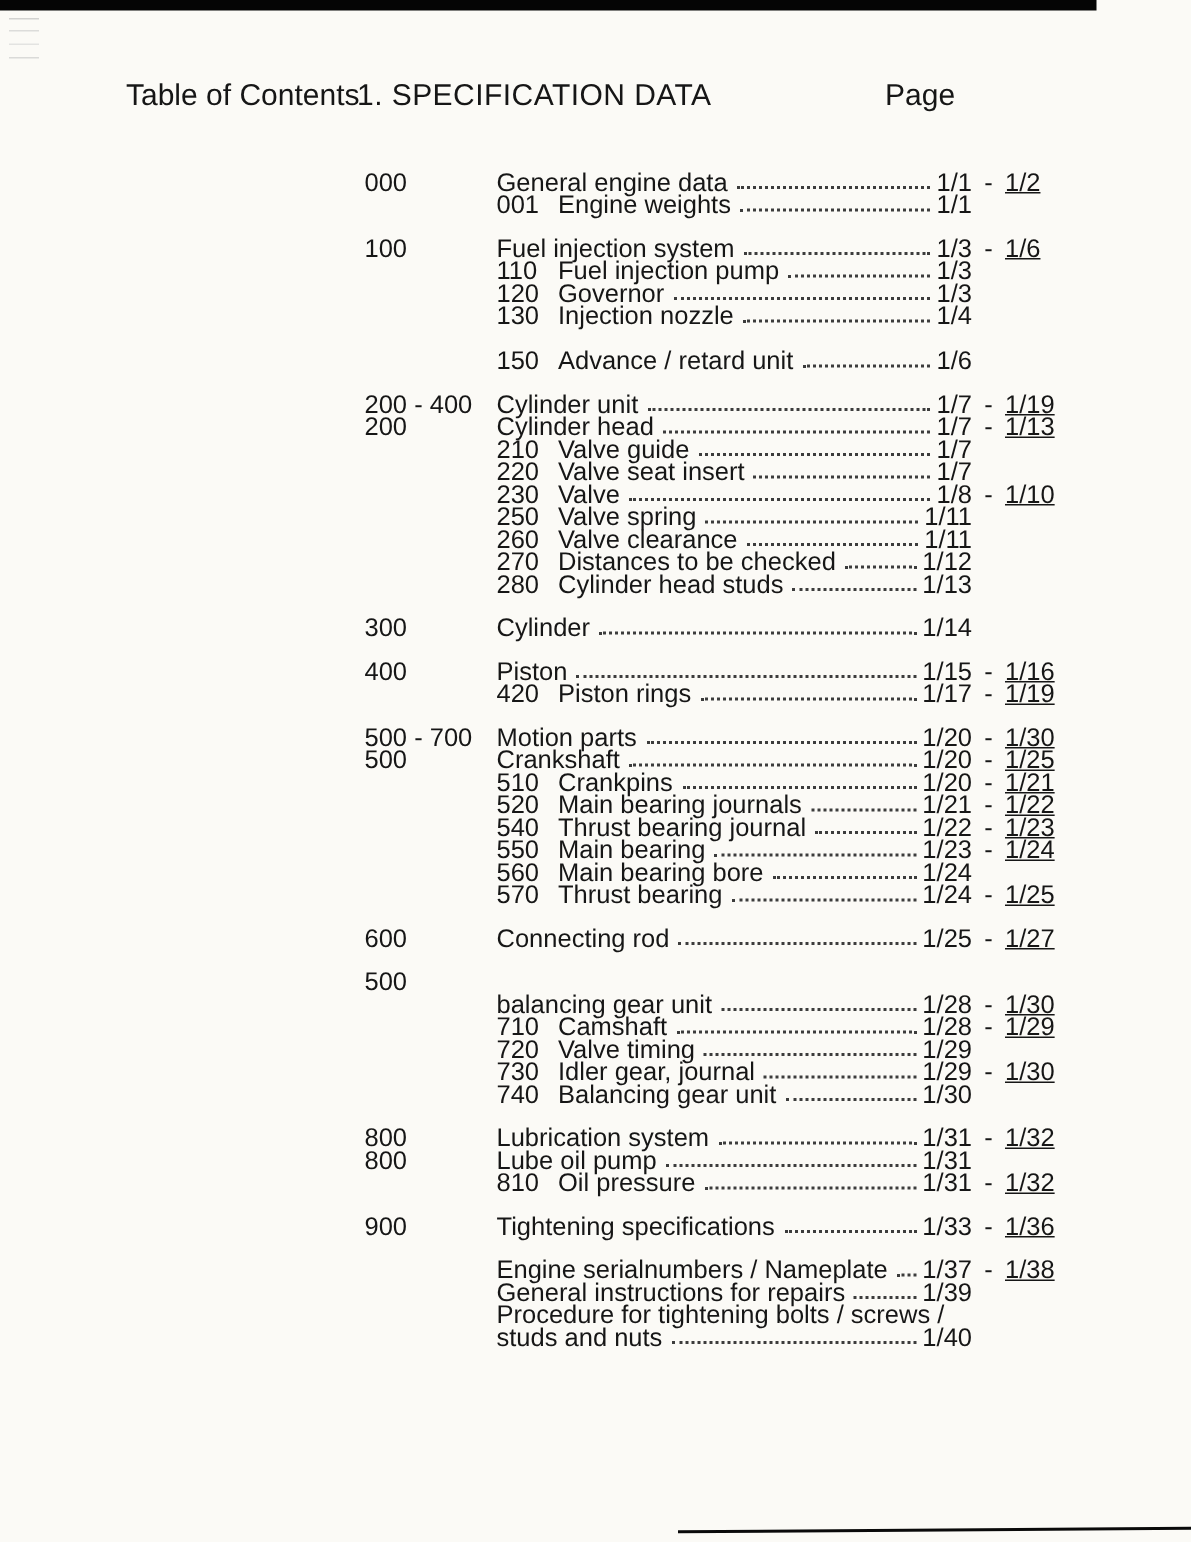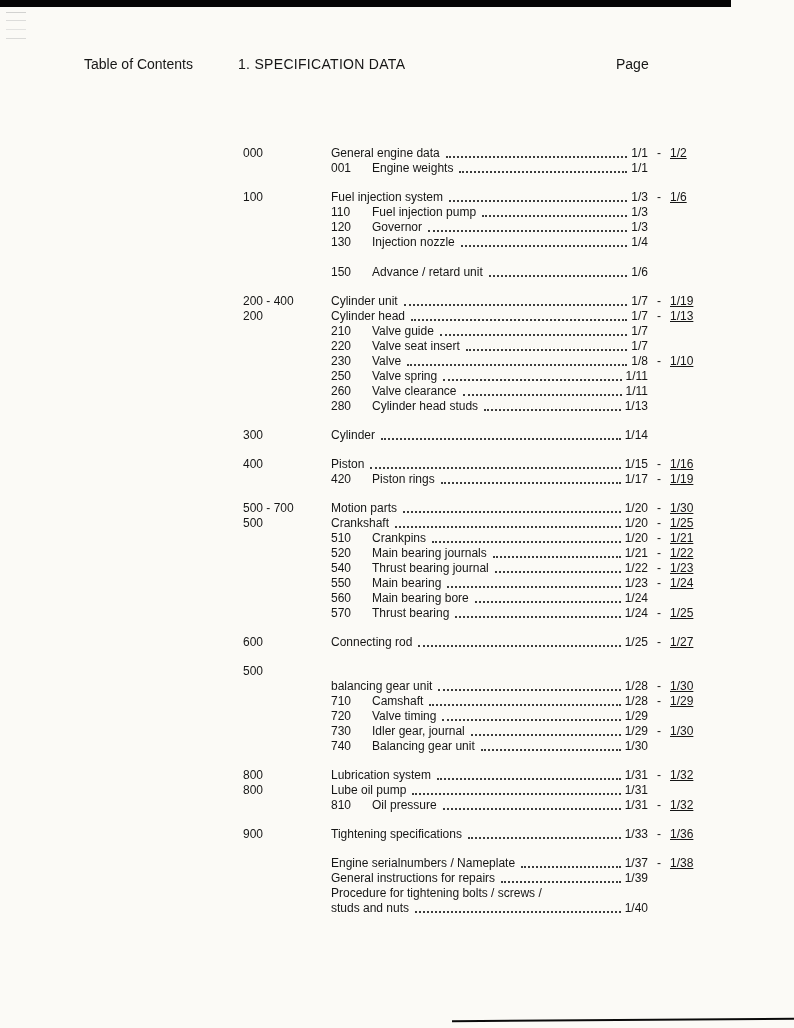--- a/index.html
+++ b/index.html
@@ -15,27 +15,27 @@
   
   .top-bar { position: absolute; top: 0; left: 0; width: 731px; height: 7px; background: #050505; }
   .corner-marks { position: absolute; top: 11px; left: 5px; width: 26px; height: 34px; }
   .corner-marks::before {
     content: ""; position: absolute; top: 1px; left: 1px; width: 20px; height: 1px;
     background: #d2d2d0; box-shadow: 0 8px 0 #dcdcda, 0 17px 0 #e3e3e1, 0 26px 0 #dadad8;
   }
   .bottom-line { position: absolute; left: 452px; top: 1019px; width: 342px; height: 2px; background: #0a0a0a; transform: rotate(-0.4deg); }
 
   
-  .header { position: absolute; top: 55px; left: 0; width: 794px; height: 18px; font-size: 14px; line-height: 18px; }
+  .header { position: absolute; top: 55px; left: 0; width: 794px; height: 18px; font-size: 20px; line-height: 18px; }
   .header .h-left   { position: absolute; left: 84px;  top: 0; }
   .header .h-center { position: absolute; left: 238px; top: 0; font-weight: normal; letter-spacing: 0.3px; }
-  .header .h-right  { position: absolute; left: 616px; top: 0; }
+  .header .h-right  { position: absolute; left: 590px; top: 0; }
 
   
-  .toc { position: absolute; top: 114px; left: 243px; width: 462px; font-size: 12px; margin-top: 32px; }
+  .toc { position: absolute; top: 114px; left: 243px; width: 462px; font-size: 17px; }
   .group { margin-bottom: 14px; }
   .row { display: flex; height: 15px; line-height: 15px; white-space: nowrap; }
   .col-code { width: 88px; flex: none; }
   .col-main { width: 317px; flex: none; display: flex; min-width: 0; }
   .subcode { width: 41px; flex: none; }
   .title { flex: none; }
   .leader { flex: 1 1 auto; min-width: 6px; border-bottom: 2px dotted #3c3c3c; margin: 0 4px 3px 6px; }
   .page { flex: none; }
   .col-dash { width: 22px; flex: none; text-align: center; }
   .col-end { width: 35px; flex: none; text-align: left; text-decoration: underline; }
@@ -210,20 +210,31 @@
           <span class="title">Valve clearance</span>
           <span class="leader"></span>
           <span class="page">1/11</span>
         </div>
         <div class="col-dash"></div>
         <div class="col-end"></div>
       </div>
       <div class="row">
         <div class="col-code"></div>
         <div class="col-main">
+          <span class="subcode">270</span>
+          <span class="title">Distances to be checked</span>
+          <span class="leader"></span>
+          <span class="page">1/12</span>
+        </div>
+        <div class="col-dash"></div>
+        <div class="col-end"></div>
+      </div>
+      <div class="row">
+        <div class="col-code"></div>
+        <div class="col-main">
           <span class="subcode">280</span>
           <span class="title">Cylinder head studs</span>
           <span class="leader"></span>
           <span class="page">1/13</span>
         </div>
         <div class="col-dash"></div>
         <div class="col-end"></div>
       </div>
     </div>
     <div class="group">

